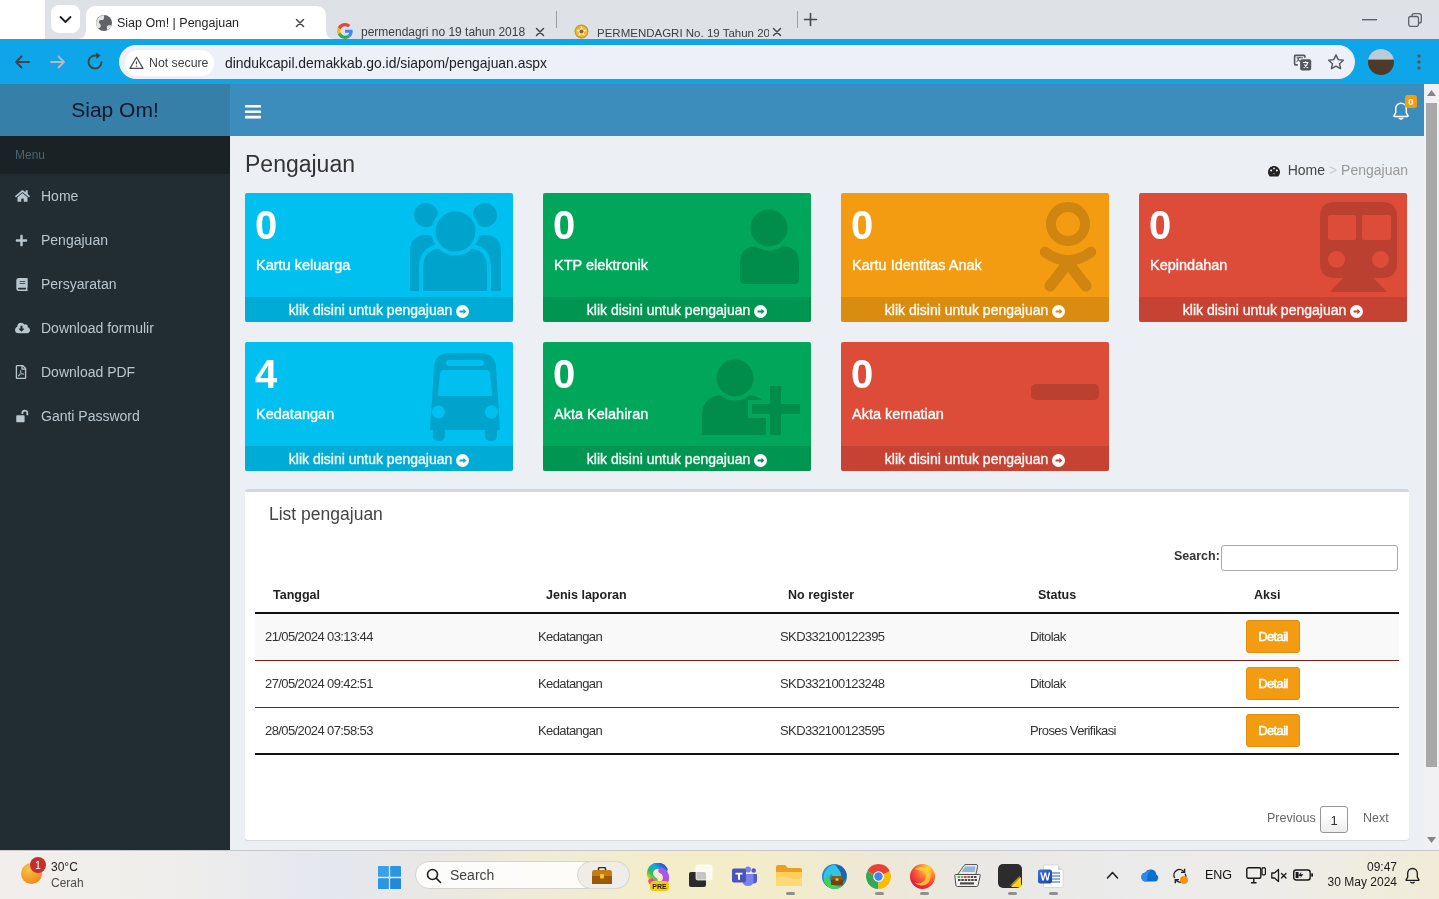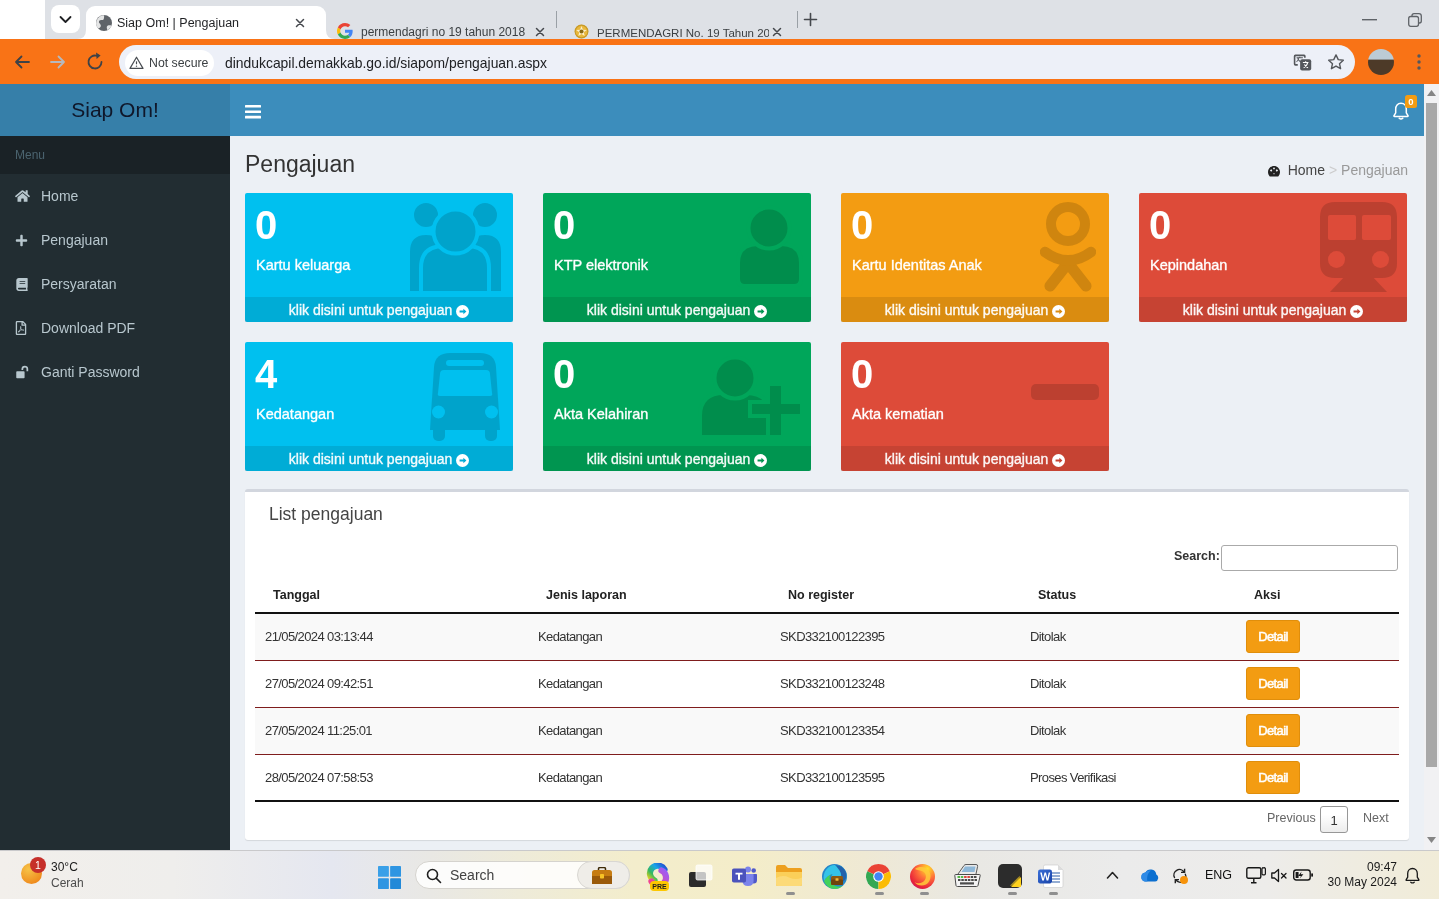--- a/index.html
+++ b/index.html
@@ -3,21 +3,21 @@
 <meta charset="utf-8">
 <style>
 * { margin:0; padding:0; box-sizing:border-box; }
 html,body { width:1439px; height:899px; overflow:hidden; }
 body { font-family:"Liberation Sans", sans-serif; position:relative; background:#fff; }
 #screen { position:absolute; left:0; top:0; width:1439px; height:899px; }
 .abs { position:absolute; }
 
 
 #tabstrip { position:absolute; left:0; top:0; width:1439px; height:39px; background:#dee1e6;margin-left:45px; }
-#toolbar { position:absolute; left:0; top:39px; width:1439px; height:46px; background:#f97316; }
+#toolbar { position:absolute; left:0; top:39px; width:1439px; height:46px; background:#0ea5e9; }
 .tabsearch { position:absolute; left:6px; top:5px; width:29px; height:28px; background:#fff; border-radius:8px; }
 .tab-active { position:absolute; left:41px; top:6px; width:240px; height:33px; background:#fff; border-radius:9px 9px 0 0; }
 .tabtitle { font-size:12px; color:#1f2023; white-space:nowrap; }
 .tab-inactive { position:absolute; top:0; height:39px; display:flex; align-items:flex-end; }
 
 
 
 #page { position:absolute; left:0; top:84px; width:1424px; height:766px; background:#ecf0f5; overflow:hidden; }
 #logo { position:absolute; left:0; top:0; width:230px; height:52px; background:#367fa9; color:#0f172a; font-size:21px; text-align:center; line-height:52px; }
 #navbar { position:absolute; left:230px; top:0; width:1194px; height:52px; background:#3c8dbc; }
@@ -199,20 +199,26 @@
       <div class="sitem"><span class="sicon">
             <svg width="13" height="13" viewBox="0 0 448 512" fill="#b8c7ce">
               <path d="M416 208H272V64c0-17.67-14.33-32-32-32h-32c-17.67 0-32 14.33-32 32v144H32c-17.67 0-32 14.33-32 32v32c0 17.67 14.33 32 32 32h144v144c0 17.67 14.33 32 32 32h32c17.67 0 32-14.33 32-32V304h144c17.67 0 32-14.33 32-32v-32c0-17.67-14.33-32-32-32z"></path>
             </svg>
           </span>Pengajuan</div>
       <div class="sitem"><span class="sicon">
             <svg width="14" height="13" viewBox="0 0 448 512" fill="#b8c7ce">
               <path d="M448 360V24c0-13.3-10.7-24-24-24H96C43 0 0 43 0 96v320c0 53 43 96 96 96h328c13.3 0 24-10.7 24-24v-16c0-7.5-3.5-14.3-8.9-18.7-4.2-15.4-4.2-59.3 0-74.7 5.4-4.3 8.9-11.1 8.9-18.6zM128 134c0-3.3 2.7-6 6-6h212c3.3 0 6 2.7 6 6v20c0 3.3-2.7 6-6 6H134c-3.3 0-6-2.7-6-6v-20zm0 64c0-3.3 2.7-6 6-6h212c3.3 0 6 2.7 6 6v20c0 3.3-2.7 6-6 6H134c-3.3 0-6-2.7-6-6v-20zm253.4 250H96c-17.7 0-32-14.3-32-32 0-17.6 14.4-32 32-32h285.4c-1.9 17.1-1.9 46.9 0 64z"></path>
             </svg>
           </span>Persyaratan</div>
+      <div class="sitem"><span class="sicon">
+            <svg width="15" height="12" viewBox="0 0 640 512">
+              <path fill="#b8c7ce" d="M537.6 226.6c4.1-10.7 6.4-22.4 6.4-34.6 0-53-43-96-96-96-19.7 0-38.1 6-53.3 16.2C367 64.2 315.3 32 256 32c-88.4 0-160 71.6-160 160 0 2.7.1 5.4.2 8.1C40.2 219.8 0 273.2 0 336c0 79.5 64.5 144 144 144h368c70.7 0 128-57.3 128-128 0-61.9-44-113.6-102.4-125.4z"></path>
+              <path fill="#222d32" d="M393.4 302.6 288.1 407.9c-6.2 6.2-16.4 6.2-22.6 0L160.2 302.6c-10.1-10.1-2.9-27.3 11.3-27.3H232V180c0-8.8 7.2-16 16-16h56c8.8 0 16 7.2 16 16v95.3h60.1c14.2 0 21.4 17.2 11.3 27.3z"></path>
+            </svg>
+          </span>Download formulir</div>
       <div class="sitem"><span class="sicon">
             <svg width="12" height="14" viewBox="0 0 384 512" fill="#b8c7ce">
               <path d="M369.9 97.9L286 14C277 5 264.8-.1 252.1-.1H48C21.5 0 0 21.5 0 48v416c0 26.5 21.5 48 48 48h288c26.5 0 48-21.5 48-48V131.9c0-12.7-5.1-25-14.1-34zM332.1 128H256V51.9l76.1 76.1zM48 464V48h160v104c0 13.3 10.7 24 24 24h104v288H48zm250.2-143.7c-12.2-12-47-8.7-64.4-6.5-17.2-10.5-28.7-25-36.8-46.3 3.9-16.1 10.1-40.6 5.4-56-4.2-26.2-37.8-23.6-42.6-5.9-4.4 16.1-.4 38.5 7 67.1-10 23.9-24.9 56-35.4 74.4-20 10.3-47 26.2-51 46.2-3.3 15.8 26 55.2 76.1-31.2 22.4-7.4 46.8-16.5 68.4-20.1 18.9 10.2 41 17 55.8 17 25.5 0 28-28.2 17.5-38.7zm-198.1 77.8c5.1-13.7 24.5-29.5 30.4-35-19 30.3-30.4 35.7-30.4 35zm81.6-190.6c7.4 0 6.7 32.1 1.8 40.8-4.4-13.9-4.3-40.8-1.8-40.8zm-24.4 136.6c9.7-16.9 18-37 24.7-54.7 8.3 15.1 18.9 27.2 30.1 35.5-20.8 4.3-38.9 13.1-54.8 19.2zm131.6-5s-5 6-37.3-7.8c35.1-2.6 40.9 5.4 37.3 7.8z"></path>
             </svg>
           </span>Download PDF</div>
       <div class="sitem"><span class="sicon">
             <svg width="15" height="15" viewBox="0 0 17 18" fill="#b8c7ce">
               <rect x="1" y="7.5" width="10" height="8.5" rx="1"></rect>
               <path d="M8.3 5.9 V4.8 A3 3 0 0 1 14.3 4.8 V7.5" fill="none" stroke="#b8c7ce" stroke-width="2.1"></path>
             </svg>
@@ -368,27 +374,20 @@
                 <td>Ditolak</td>
                 <td><span class="detailbtn">Detail</span></td>
               </tr>
           <tr>
                 <td>27/05/2024 09:42:51</td>
                 <td>Kedatangan</td>
                 <td>SKD332100123248</td>
                 <td>Ditolak</td>
                 <td><span class="detailbtn">Detail</span></td>
               </tr>
-          <tr class="odd">
-                <td>27/05/2024 11:25:01</td>
-                <td>Kedatangan</td>
-                <td>SKD332100123354</td>
-                <td>Ditolak</td>
-                <td><span class="detailbtn">Detail</span></td>
-              </tr>
           <tr>
                 <td>28/05/2024 07:58:53</td>
                 <td>Kedatangan</td>
                 <td>SKD332100123595</td>
                 <td>Proses Verifikasi</td>
                 <td><span class="detailbtn">Detail</span></td>
               </tr>
         </tbody>
           </table>
         <div class="abs" style="left:1022px; top:319px; font-size:12.5px; color:#666;">Previous</div>

